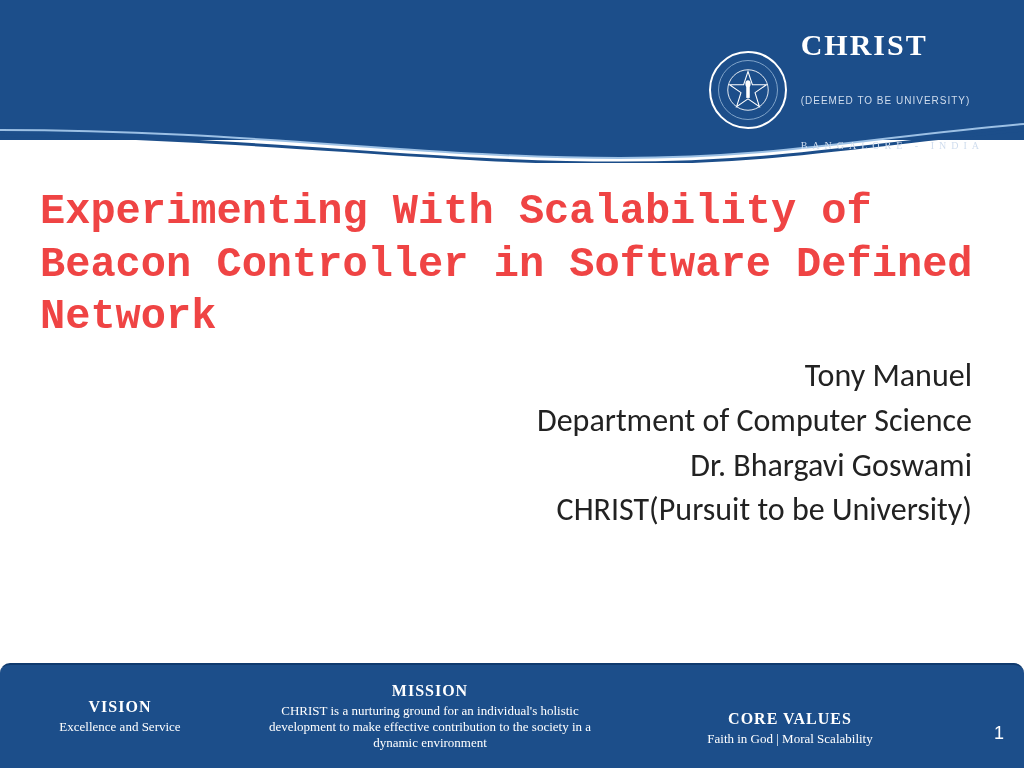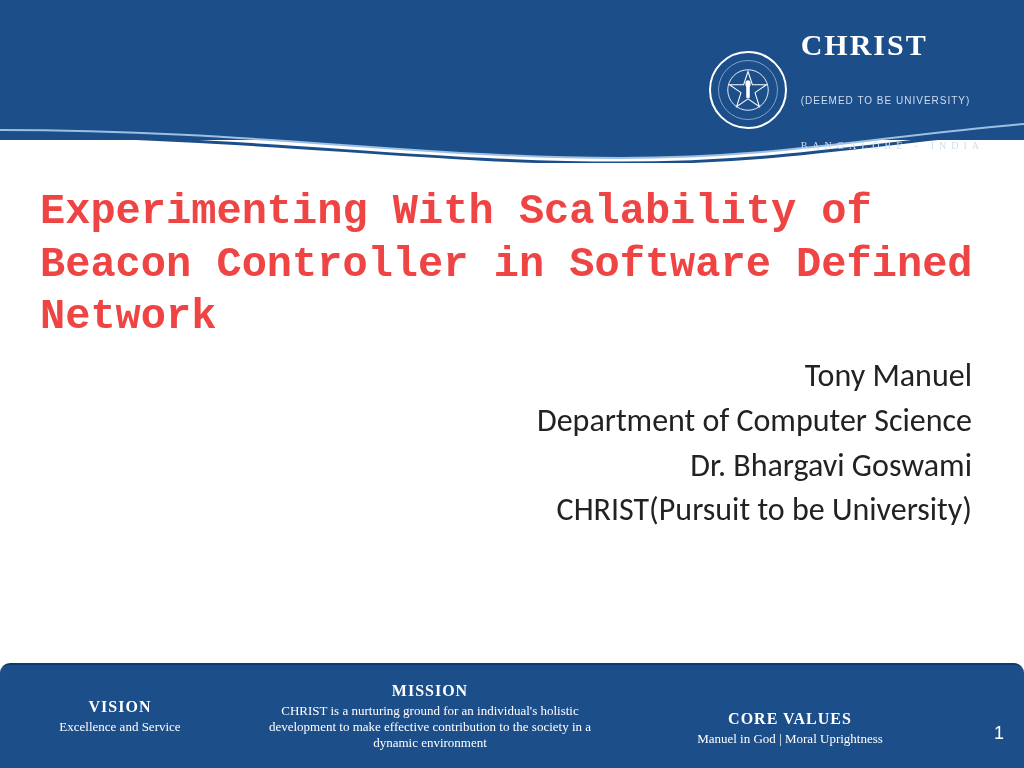--- a/index.html
+++ b/index.html
@@ -145,18 +145,18 @@
     <div class="footer-col vision">
       <h4>VISION</h4>
       <p>Excellence and Service</p>
     </div>
     <div class="footer-col mission">
       <h4>MISSION</h4>
       <p>CHRIST is a nurturing ground for an individual's holistic development to make effective contribution to the society in a dynamic environment</p>
     </div>
     <div class="footer-col values">
       <h4>CORE  VALUES</h4>
-      <p>Manuel in God |  Moral Uprightness</p>
+      <p>Faith in God |  Moral Scalability</p>
     </div>
     <div class="slide-number">1</div>
   </div>
 
 </div>
 
 </body></html>

